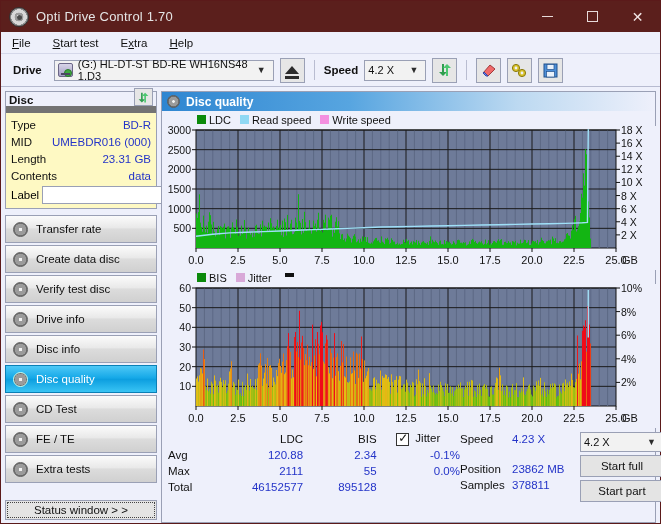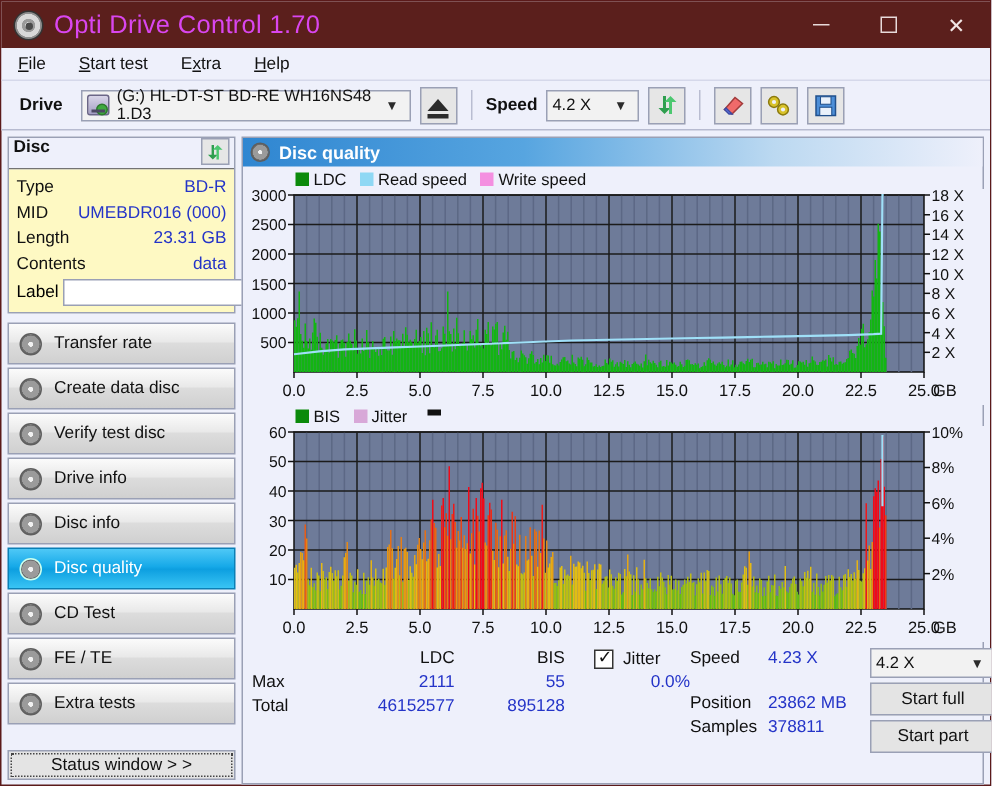--- a/index.html
+++ b/index.html
@@ -28,21 +28,21 @@
   .title-icon {
     width:20px; height:20px; margin-left:8px; margin-right:7px;
     border-radius:50%;
     background:radial-gradient(circle at 50% 50%, #efefef 0 18%, #9a9a9a 19% 34%, #d8d8d8 36% 60%, #8e8e8e 62% 100%);
     border:1px solid #333; position:relative;
   }
   .title-icon:after {
     content:""; position:absolute; left:7px; top:7px; width:5px; height:5px;
     border-radius:50%; background:#4a4a4a;
   }
-  .title-text { color:#d946ef; font-size:17px; letter-spacing:.2px;text-align:center; }
+  .title-text { color:#e5e5e5; font-size:13px; letter-spacing:.2px;text-align:center; }
   .winbtns { position:absolute; right:0; top:0; height:31px; display:flex; }
   .winbtn {
     width:45px; height:31px; display:flex; align-items:center; justify-content:center;
     color:#f2e6e6; font-size:13px;
   }
   .winbtn .min { width:11px; height:1px; background:#e8dada; display:block; }
   .winbtn .max { width:11px; height:11px; border:1px solid #e8dada; display:block; }
   .winbtn .cls { font-size:14px; line-height:1; }
   
   .menubar {
@@ -81,22 +81,22 @@
   .sep { width:1px; height:20px; background:#b9bdd1; margin:0 3px; }
   
   .eject { width:0;height:0;border-left:7px solid transparent;border-right:7px solid transparent;border-bottom:8px solid #2b2b2b; position:relative;}
   .eject:after{content:"";position:absolute;left:-7px;top:10px;width:14px;height:3px;background:#2b2b2b;}
   
   .main { flex:1 1 auto; display:flex; padding:4px 4px 0 4px; gap:4px; min-height:0; }
   
   .left { width:152px; display:flex; flex-direction:column; gap:0; }
   .panel { border:1px solid #9aa0b5; background:#fff; }
   .panel-head {
-    height:21px; background:#eef0fb; border-bottom:1px solid #737373;
-    display:flex; align-items:flex-start; padding:0 3px; font-weight:bold; font-size:11.5px; color:#111;gap:25px;
+    height:21px; background:#eef0fb; border-bottom:7px solid #737373;
+    display:flex; align-items:flex-end; padding:0 3px; font-weight:bold; font-size:11.5px; color:#111;gap:25px;
   }
   .panel-head .tbtn { width:19px; height:18px; margin-left:auto; }
   .disc-body { padding:3px 5px 4px 5px; background:#fef9c3; }
   .row { display:flex; align-items:center; height:17px; font-size:11.5px; }
   .row .k { color:#111; }
   .row .v { margin-left:auto; color:#2434c8; }
   .labelrow { display:flex; align-items:center; margin-top:1px; gap:3px; }
   .labelrow .k { font-size:11.5px; }
   .lbl-input { flex:1; height:18px; border:1px solid #9aa0b5; background:#fff; }
   .cdbtn {
@@ -1398,20 +1398,26 @@
         <div class="stats-left">
           <div class="st-row head">
             <span class="lab"></span>
             <span class="c1">LDC</span>
             <span class="c2">BIS</span>
             <span class="c3">
               <span class="chk"></span><span>Jitter</span>
             </span>
           </div>
           <div class="st-row">
+            <span class="lab">Avg</span>
+            <span class="c1">120.88</span>
+            <span class="c2">2.34</span>
+            <span class="c3" style="text-align:right">-0.1%</span>
+          </div>
+          <div class="st-row">
             <span class="lab">Max</span>
             <span class="c1">2111</span>
             <span class="c2">55</span>
             <span class="c3" style="text-align:right">0.0%</span>
           </div>
           <div class="st-row">
             <span class="lab">Total</span>
             <span class="c1">46152577</span>
             <span class="c2">895128</span>
             <span class="c3" style="text-align:right"></span>

